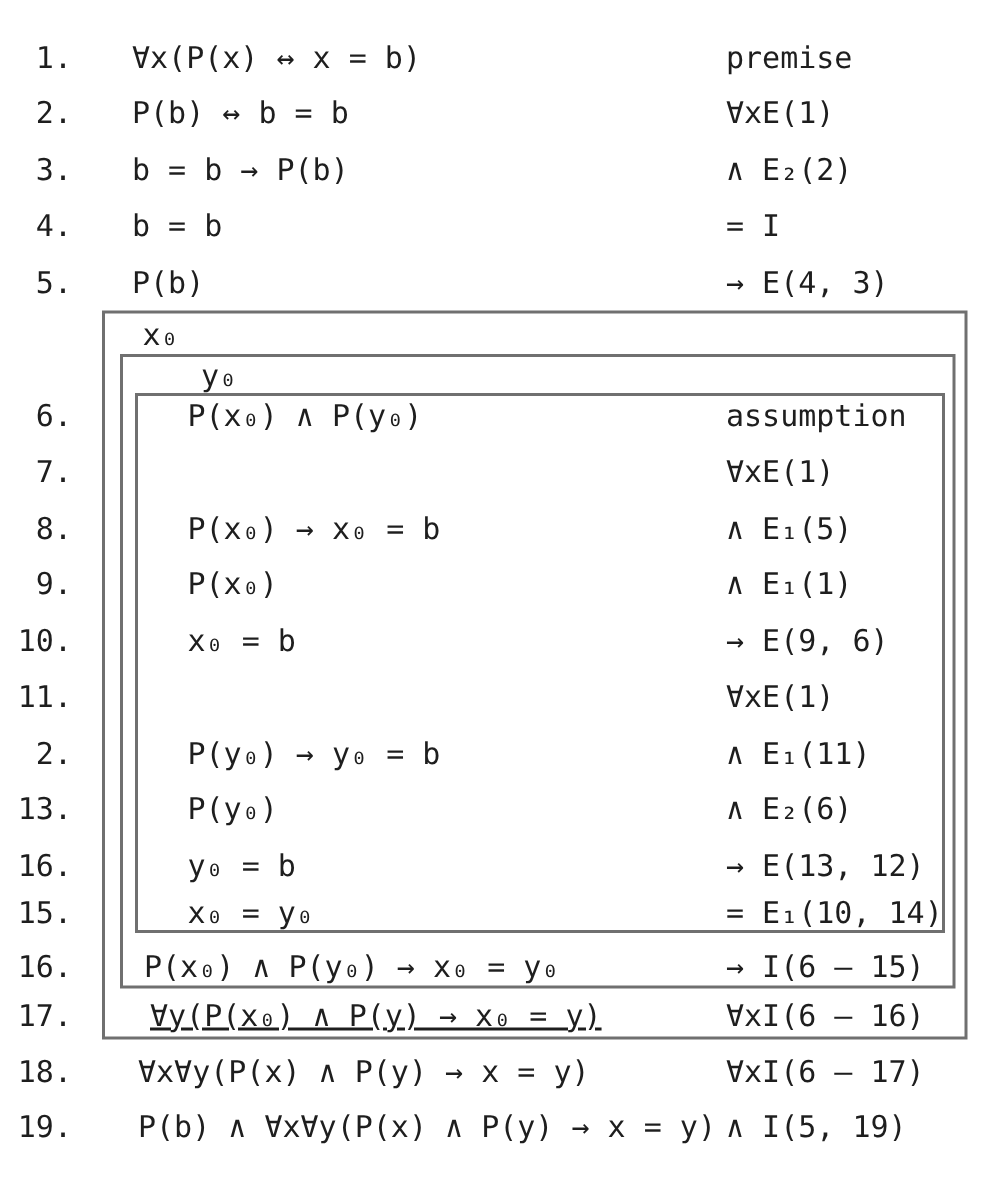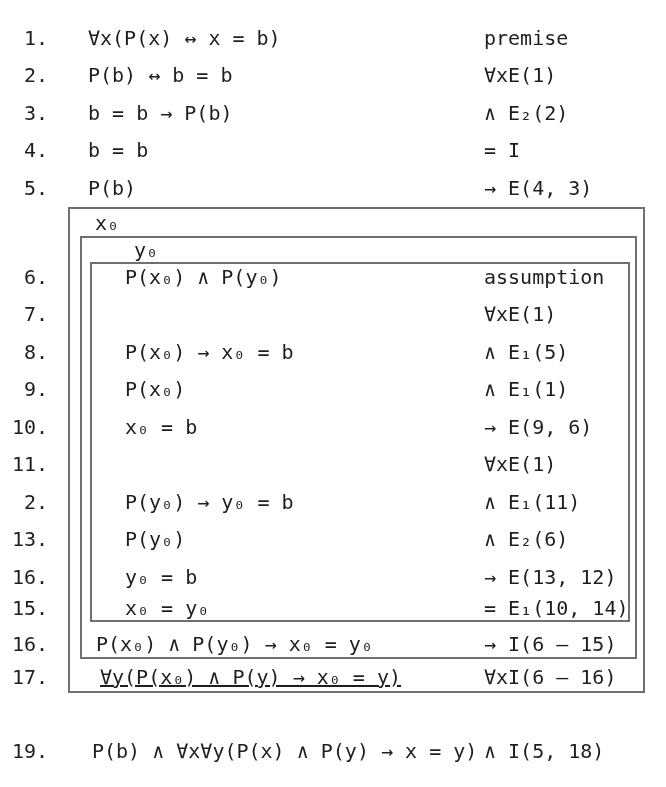--- a/index.html
+++ b/index.html
@@ -124,19 +124,24 @@
   <div class="row" style="top:630px">
     <span class="num">16.</span>
     <span class="formula ind-c">P(x₀) ∧ P(y₀) → x₀ = y₀</span>
     <span class="just">→ I(6 – 15)</span>
   </div>
   <div class="row" style="top:663px">
     <span class="num">17.</span>
     <span class="formula ind-d">∀y(P(x₀) ∧ P(y) → x₀ = y)</span>
     <span class="just">∀xI(6 – 16)</span>
   </div>
+  <div class="row" style="top:700px">
+    <span class="num">18.</span>
+    <span class="formula ind-e">∀x∀y(P(x) ∧ P(y) → x = y)</span>
+    <span class="just">∀xI(6 – 17)</span>
+  </div>
   <div class="row" style="top:737px">
     <span class="num">19.</span>
     <span class="formula ind-e">P(b) ∧ ∀x∀y(P(x) ∧ P(y) → x = y)</span>
-    <span class="just">∧ I(5, 18)</span>
+    <span class="just">∧ I(5, 19)</span>
   </div>
 
 </div>
 
 </body></html>

